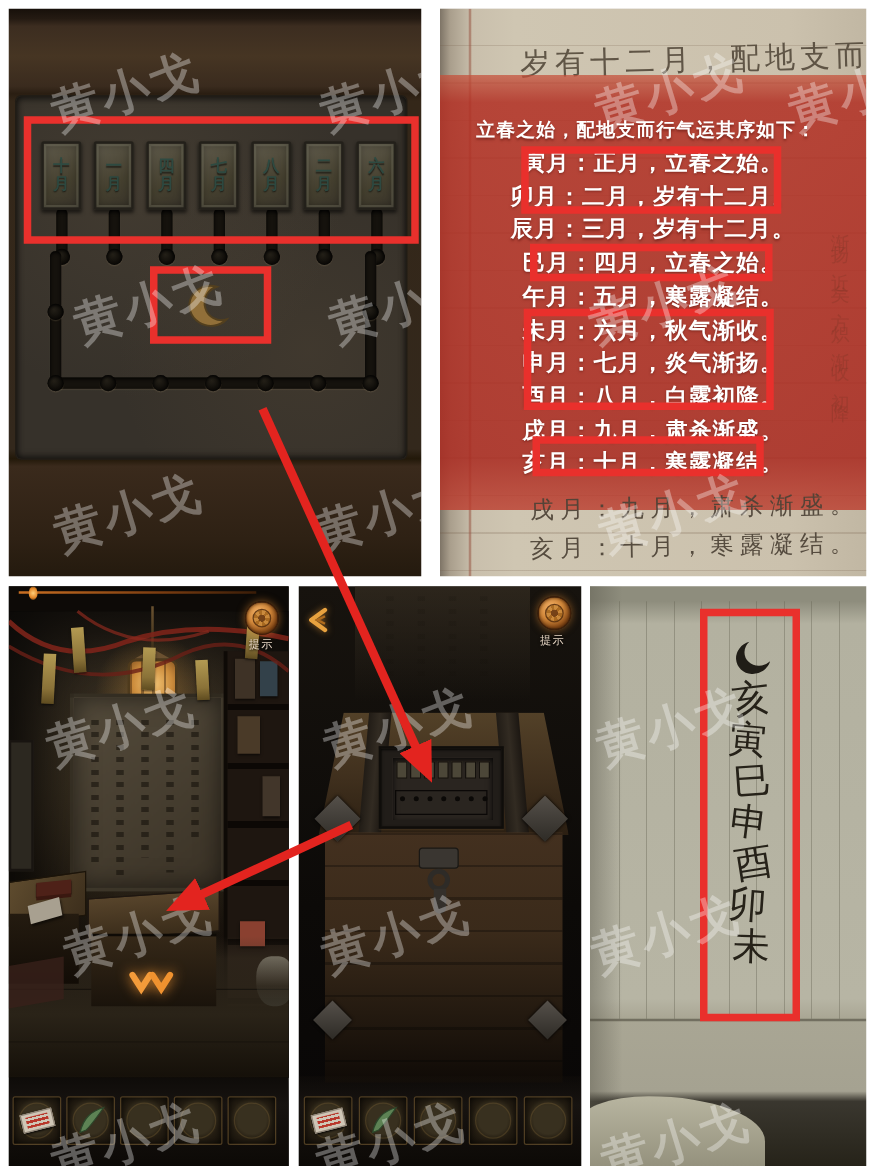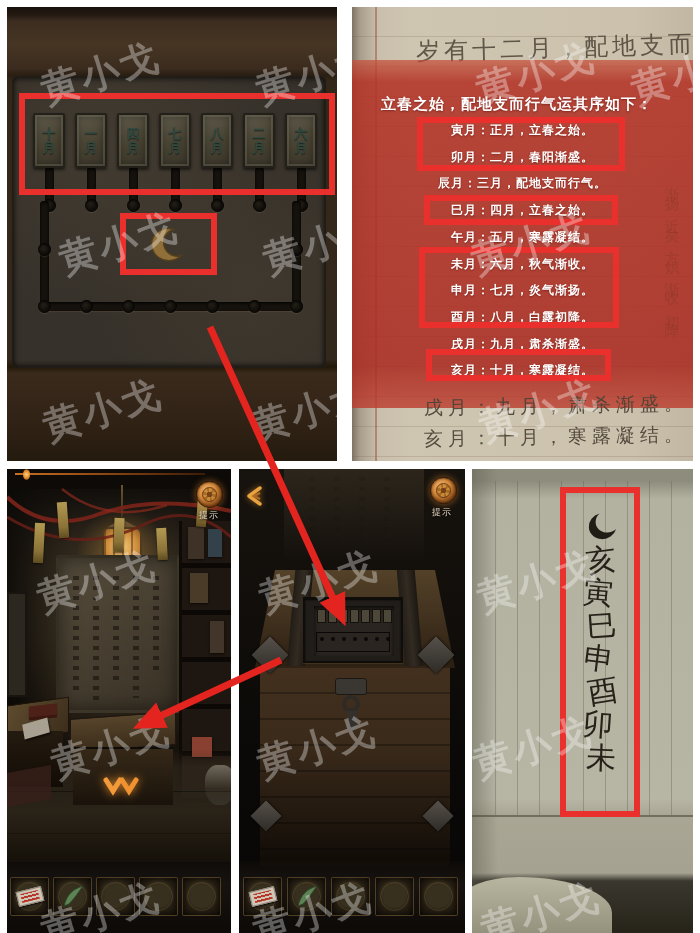--- a/index.html
+++ b/index.html
@@ -42,21 +42,21 @@
                 linear-gradient(90deg,#7e7466 0,#a99e8c 8px,#c9bfac 26px,#cfc6b2 60px,#cbc1ad 280px,#c1b7a3 341px); }
   #tr-margin-line { position:absolute; left:23px; top:0; width:2px; height:100%; background:rgba(150,80,62,.5); }
   #tr-hand-title { position:absolute; left:64px; top:24px; font-size:24px; letter-spacing:4px;
     color:rgba(76,66,52,.85); font-family:"DejaVu Serif","Liberation Serif",serif;
     transform:rotate(-1.5deg); white-space:nowrap; }
   #tr-overlay { position:absolute; left:0; top:53px; width:100%; height:348px;
     background: linear-gradient(180deg, rgba(198,80,58,.72) 0, rgba(178,48,36,.86) 22px, rgba(170,44,34,.88) 88%, rgba(188,60,45,.80) 100%); }
   #tr-title { position:absolute; left:29px; top:88px; font-size:15px; font-weight:bold; color:#fff;
     letter-spacing:1px; text-shadow:0 1px 2px rgba(80,15,10,.55); white-space:nowrap; }
   .tr-line { position:absolute; left:0; width:100%; height:27px; line-height:27px; text-align:center;
-    font-size:12px; font-weight:bold; color:#fff; letter-spacing:1px;
+    font-size:18px; font-weight:bold; color:#fff; letter-spacing:1px;
     text-shadow:0 1px 2px rgba(80,15,10,.55); white-space:nowrap; }
   .tr-hand { position:absolute; left:72px; font-size:19px; letter-spacing:5px; color:#4c4236;
     font-family:"DejaVu Serif","Liberation Serif",serif; transform:rotate(-1deg); opacity:.92; white-space:nowrap; }
   #tr-bleed { position:absolute; right:12px; top:168px; height:220px; writing-mode:vertical-rl;
     font-size:15px; letter-spacing:9px; color:rgba(125,52,38,.32);
     font-family:"DejaVu Serif","Liberation Serif",serif; }
 
   
   #panel-bl { left:7px; top:469px; width:224px; height:464px; background:#0b0907; }
   #bl-topbar { position:absolute; left:0; top:0; width:100%; height:20px; background:#0d0a07; }
@@ -253,22 +253,22 @@
     </div>
 
   <div class="panel" id="panel-tr">
     <div id="tr-margin-line"></div>
     <div id="tr-hand-title">岁有十二月，配地支而行气</div>
     <div id="tr-overlay"></div>
     <div id="tr-bleed">渐扬 近矣 方炽 渐收 初降</div>
     <div id="tr-title">立春之始，配地支而行气运其序如下：</div>
     <div id="tr-lines">
         <div class="tr-line" style="top: 110px;">寅月：正月，立春之始。</div>
-        <div class="tr-line" style="top: 136.7px;">卯月：二月，春阳渐盛。</div>
-        <div class="tr-line" style="top: 163.4px;">辰月：三月，配地支而行气。</div>
+        <div class="tr-line" style="top: 136.7px;">卯月：二月，岁有十二月。</div>
+        <div class="tr-line" style="top: 163.4px;">辰月：三月，岁有十二月。</div>
         <div class="tr-line" style="top: 190.1px;">巳月：四月，立春之始。</div>
         <div class="tr-line" style="top: 216.8px;">午月：五月，寒露凝结。</div>
         <div class="tr-line" style="top: 243.5px;">未月：六月，秋气渐收。</div>
         <div class="tr-line" style="top: 270.2px;">申月：七月，炎气渐扬。</div>
         <div class="tr-line" style="top: 296.9px;">酉月：八月，白露初降。</div>
         <div class="tr-line" style="top: 323.6px;">戌月：九月，肃杀渐盛。</div>
         <div class="tr-line" style="top: 350.3px;">亥月：十月，寒露凝结。</div>
       </div>
     <div class="tr-hand" style="top:386px;">戌月：九月，肃杀渐盛。</div>
     <div class="tr-hand" style="top:417px;">亥月：十月，寒露凝结。</div>

